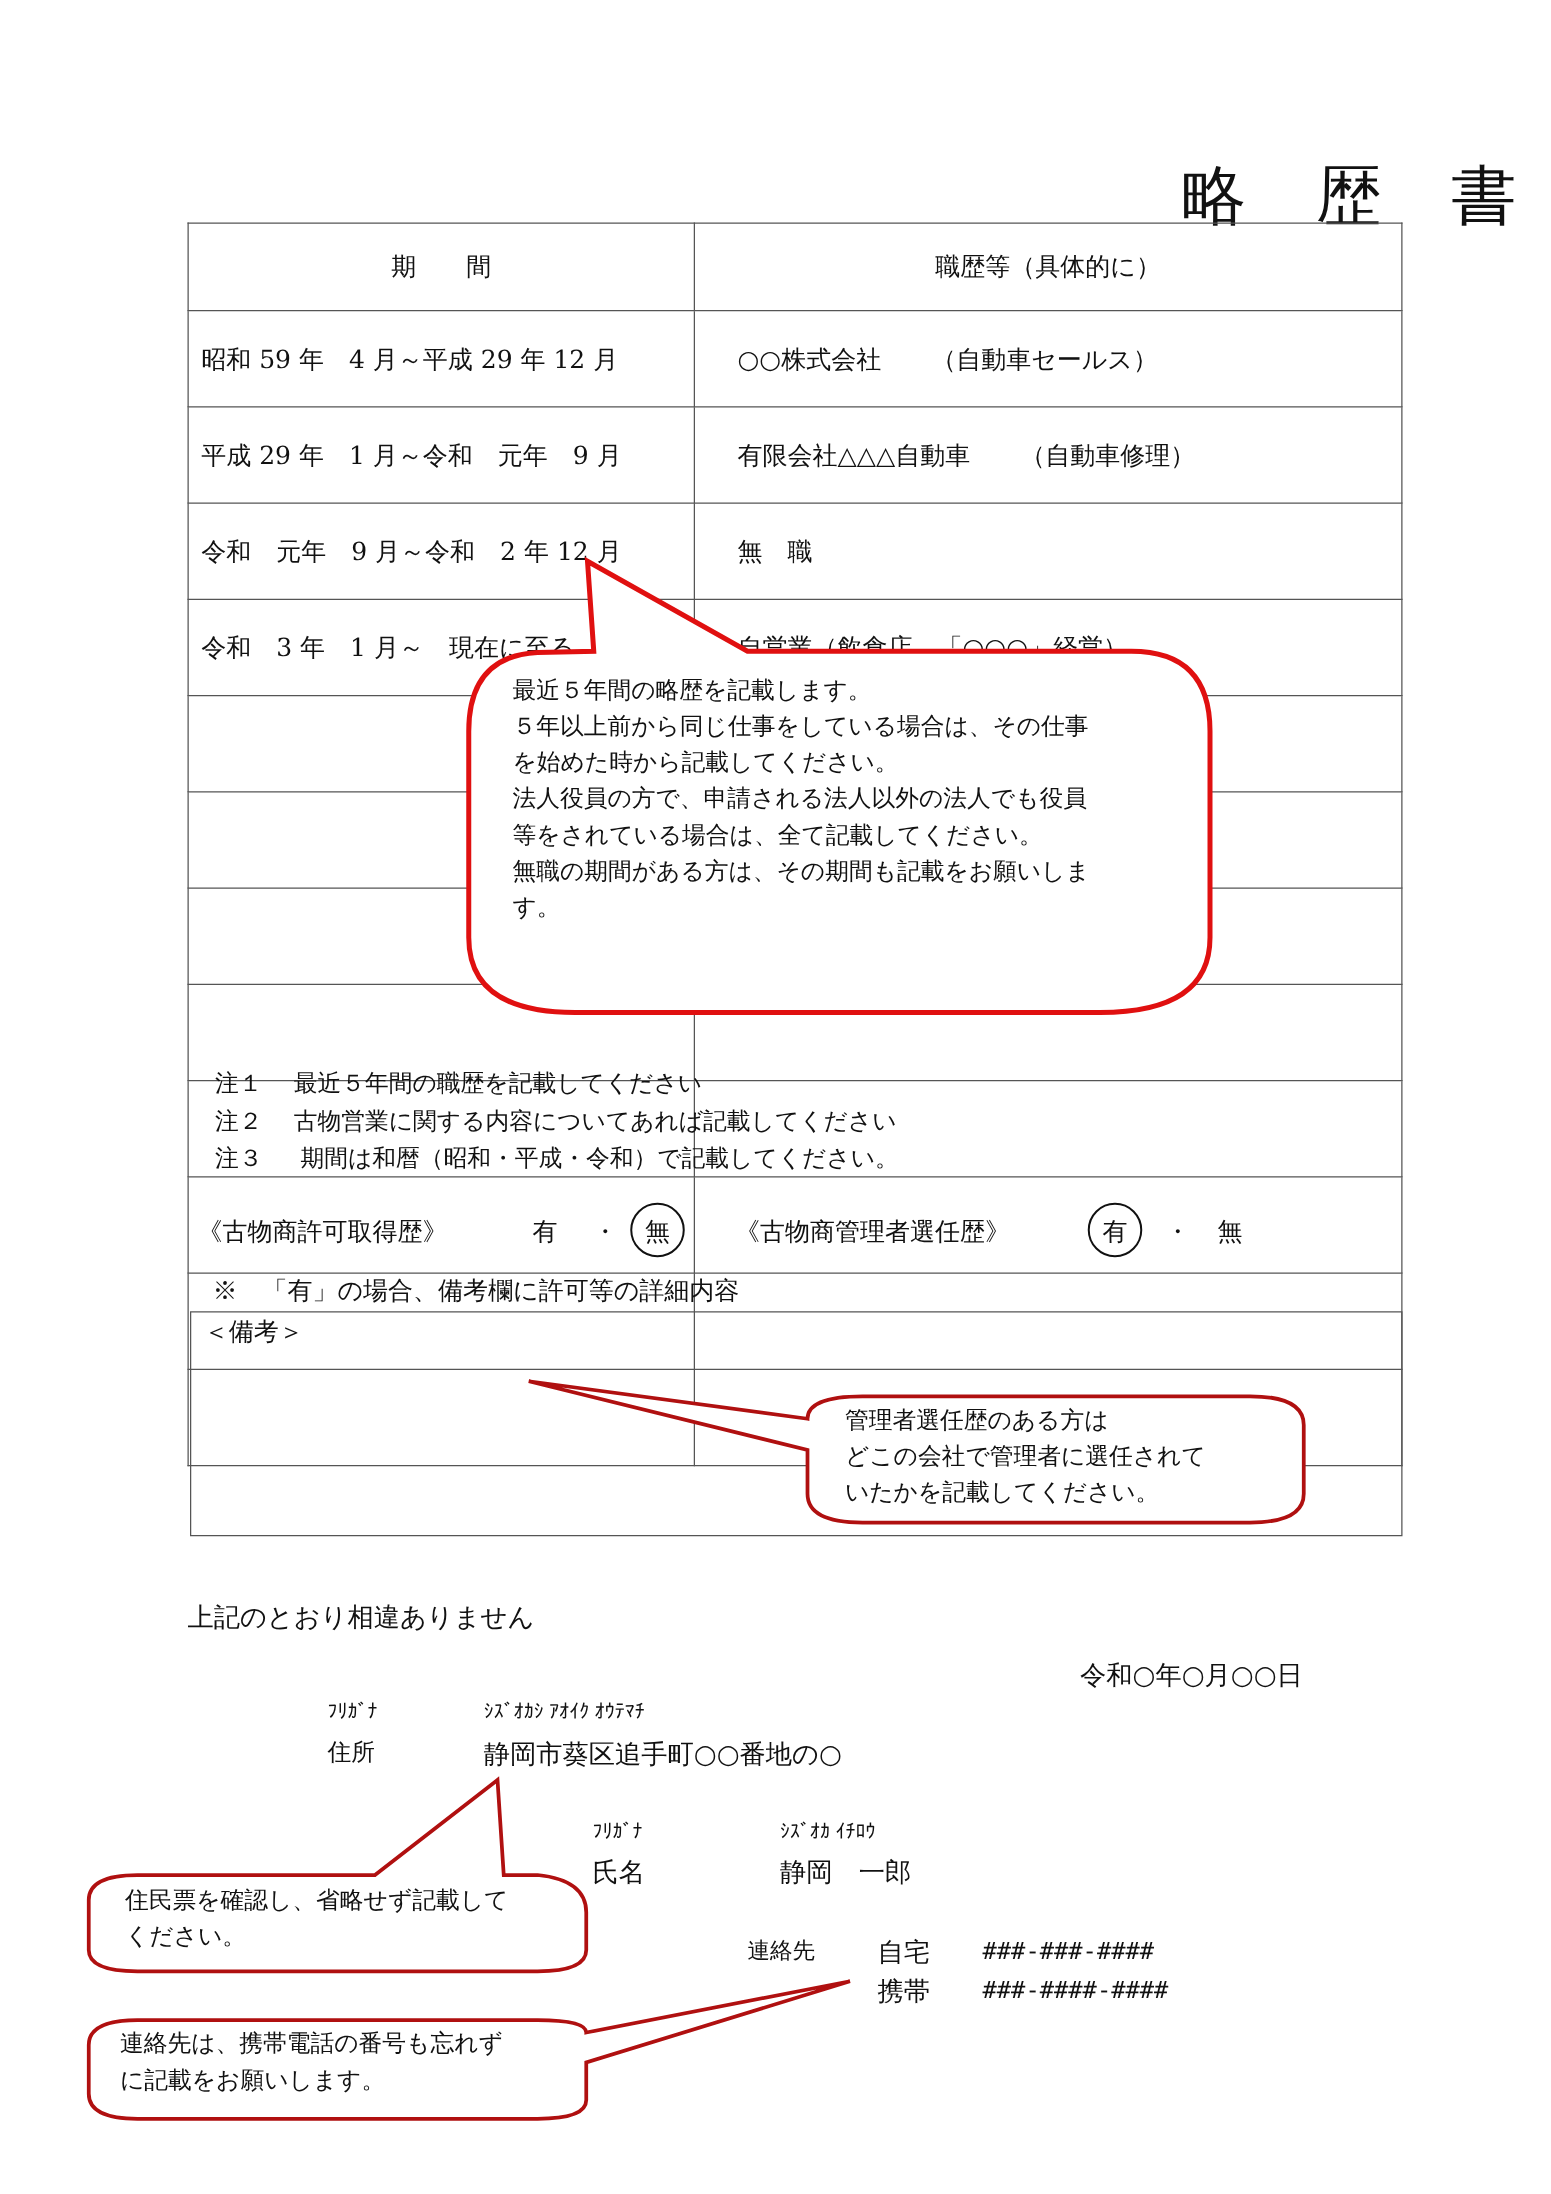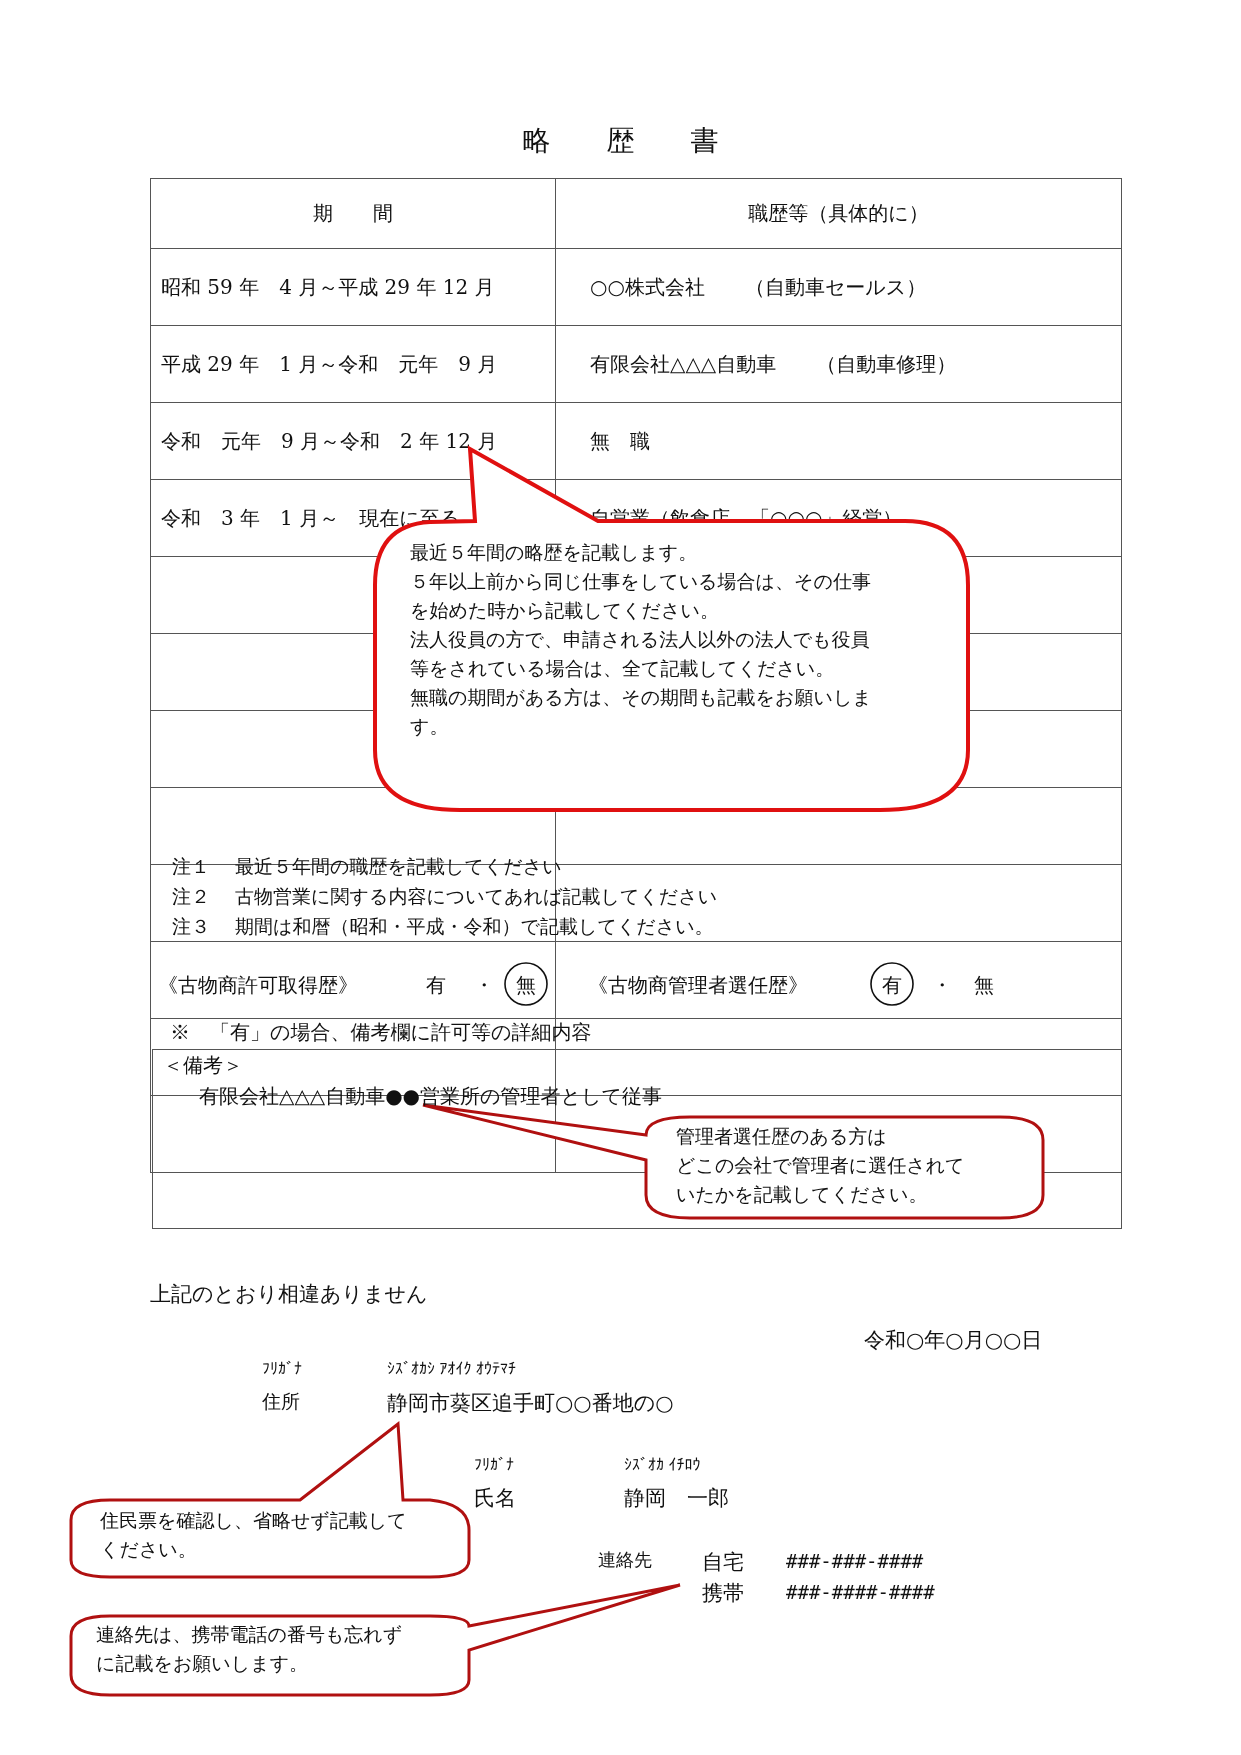--- a/index.html
+++ b/index.html
@@ -1,19 +1,19 @@
 <!DOCTYPE html>
 <html><head>
 <meta charset="utf-8">
 <style>
   html, body { margin:0; padding:0; background:#fff; }
   body { width:1241px; height:1755px; position:relative; overflow:hidden;
          font-family:"DejaVu Serif","Liberation Serif",serif; color:#111; }
   .abs { position:absolute; white-space:nowrap; }
-  .title { left:0; width:1241px; top:122px; text-align:center; font-size:28px; letter-spacing:0; }
+  .title { left:0; width:1241px; top:122px; text-align:right; font-size:52px; letter-spacing:0; }
   .title span { display:inline-block; margin:0 28px; }
   table.hist { position:absolute; left:150px; top:178px; width:972px; border-collapse:collapse; }
   table.hist td, table.hist th { border:1.5px solid #555; height:50px; font-size:20px; font-weight:normal; padding:13px 10px; text-align:left; }
   table.hist th { height:43px; text-align:center; }
   table.hist tr.row td { height:50px; }
   table.hist td.c1 { width:384px; }
   table.hist td.c2 { padding-left:34px; }
   .note { font-size:19px; left:172px; }
   .line19 { font-size:20px; }
   .remarks { position:absolute; left:152px; top:1049px; width:968px; height:178px; border:1.5px solid #555; }
@@ -105,36 +105,35 @@
   <div>５年以上前から同じ仕事をしている場合は、その仕事</div>
   <div>を始めた時から記載してください。</div>
   <div>法人役員の方で、申請される法人以外の法人でも役員</div>
   <div>等をされている場合は、全て記載してください。</div>
   <div>無職の期間がある方は、その期間も記載をお願いしま</div>
   <div>す。</div>
 </div>
 
 <div class="abs note" style="top:854px;">注１　 最近５年間の職歴を記載してください</div>
 <div class="abs note" style="top:884px;">注２　 古物営業に関する内容についてあれば記載してください</div>
-<div class="abs note" style="top:914px;">注３　 期間は和暦（昭和・平成・令和）で記載してください。</div>
+<div class="abs note" style="top:914px;font-family:Liberation Mono, monospace;">注３　 期間は和暦（昭和・平成・令和）で記載してください。</div>
 
 <div class="abs line19" style="left:158px; top:972px;">《古物商許可取得歴》</div>
 <div class="abs line19" style="left:426px; top:972px;">有</div>
 <div class="abs line19" style="left:474px; top:972px;">・</div>
 <div class="abs line19" style="left:516px; top:972px;">無</div>
 <div class="abs line19" style="left:588px; top:972px;">《古物商管理者選任歴》</div>
 <div class="abs line19" style="left:882px; top:972px;">有</div>
 <div class="abs line19" style="left:932px; top:972px;">・</div>
 <div class="abs line19" style="left:974px; top:972px;">無</div>
 
 <div class="abs line19" style="left:170px; top:1019px;">※　「有」の場合、備考欄に許可等の詳細内容</div>
 
 <div class="remarks">
   <div class="abs line19" style="left:10px; top:2px;">＜備考＞</div>
-  <div class="abs line19" style="left:46px; top:33px;">有限会社△△△自動車●●営業所の管理者として従事</div>
 </div>
 
 <div class="bubble-text" style="left:676px; top:1122px;">
   <div>管理者選任歴のある方は</div>
   <div>どこの会社で管理者に選任されて</div>
   <div>いたかを記載してください。</div>
 </div>
 
 <div class="abs line19" style="left:150px; top:1280px; font-size:21px;">上記のとおり相違ありません</div>
 <div class="abs line19" style="left:864px; top:1326px; font-size:21px;">令和○年○月○○日</div>

